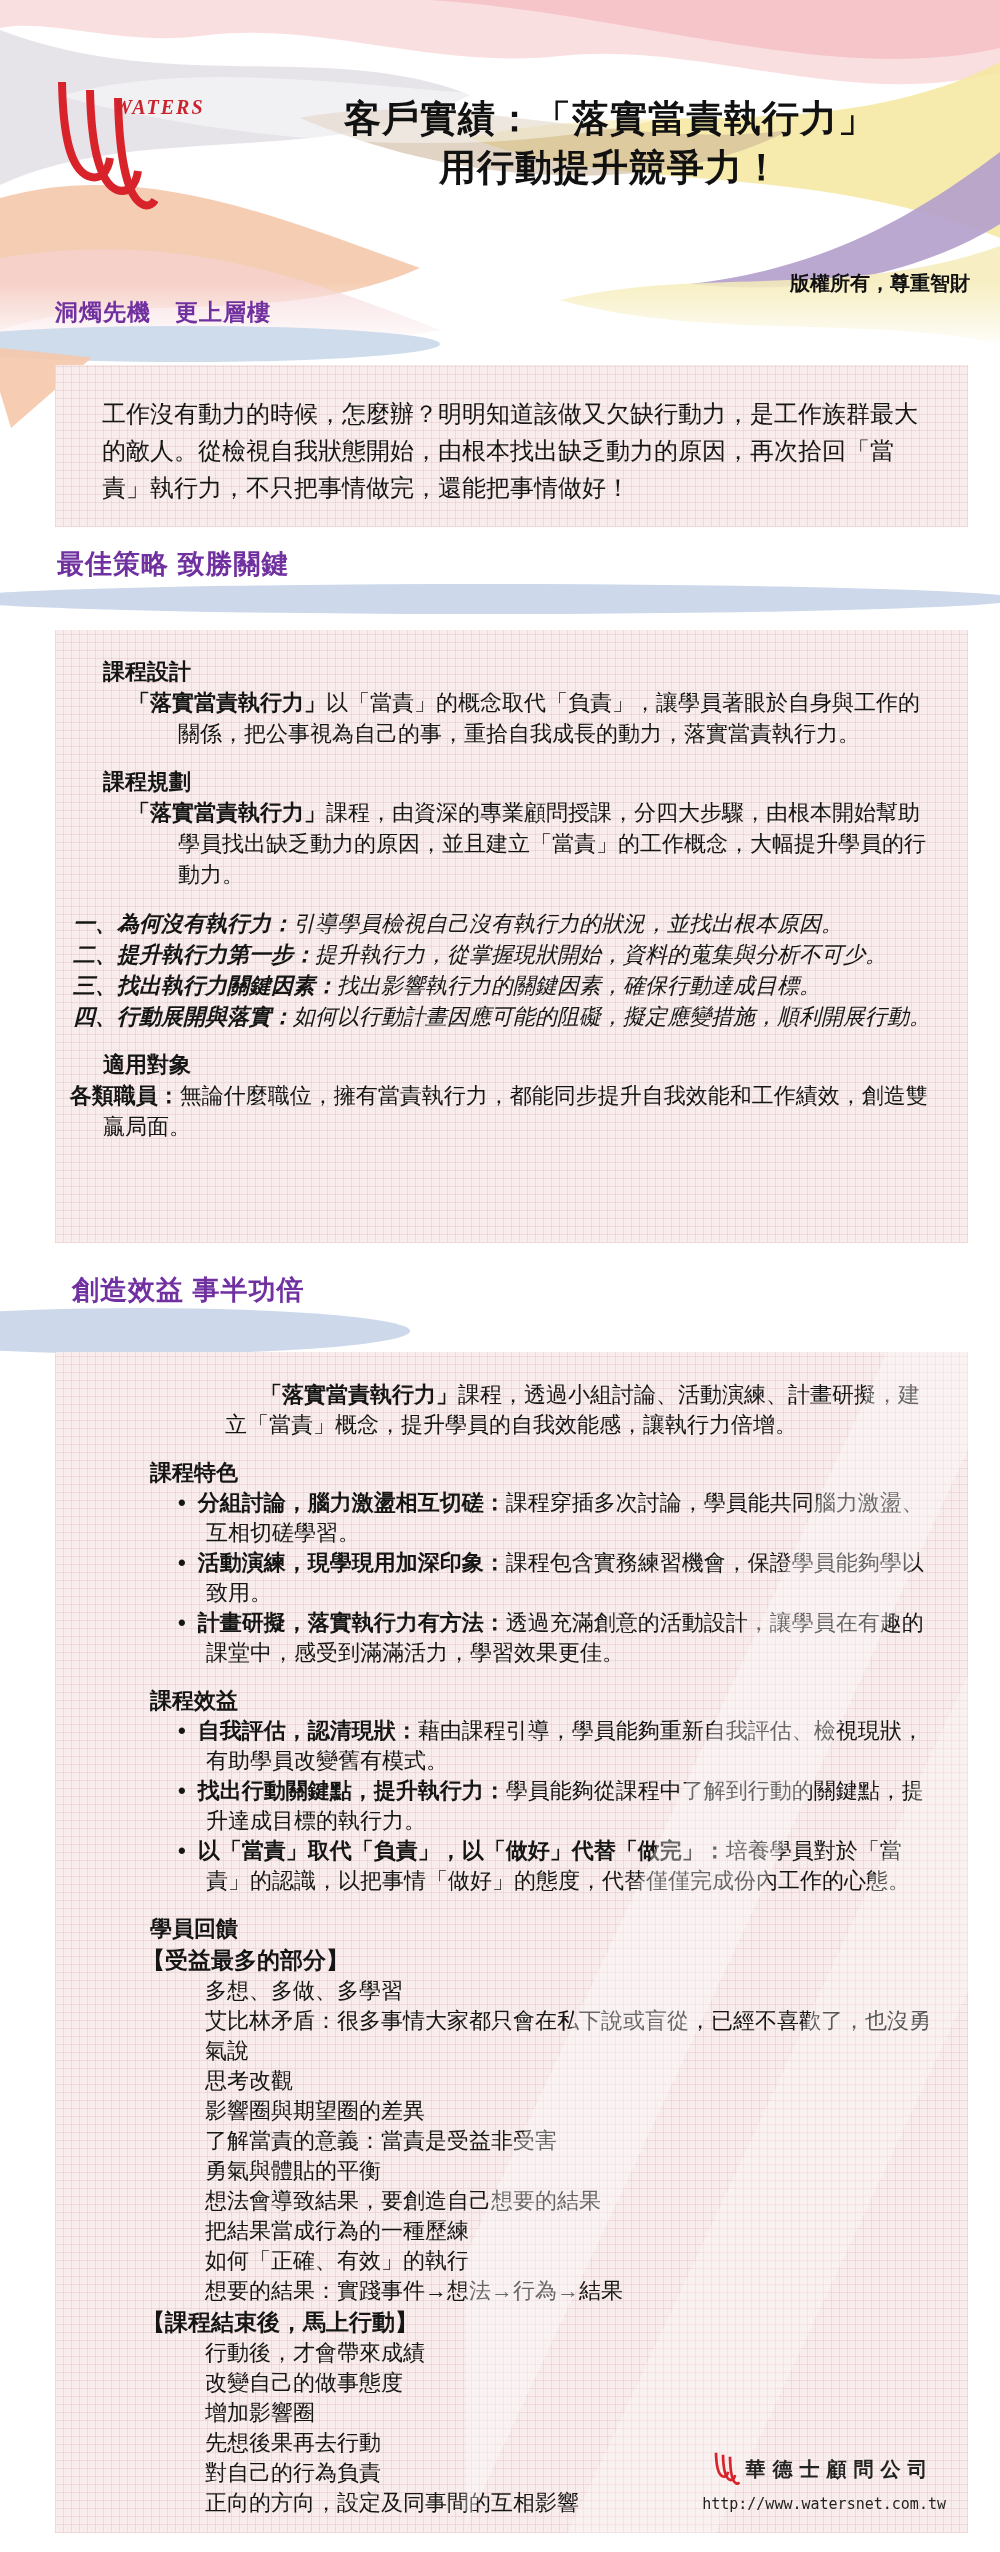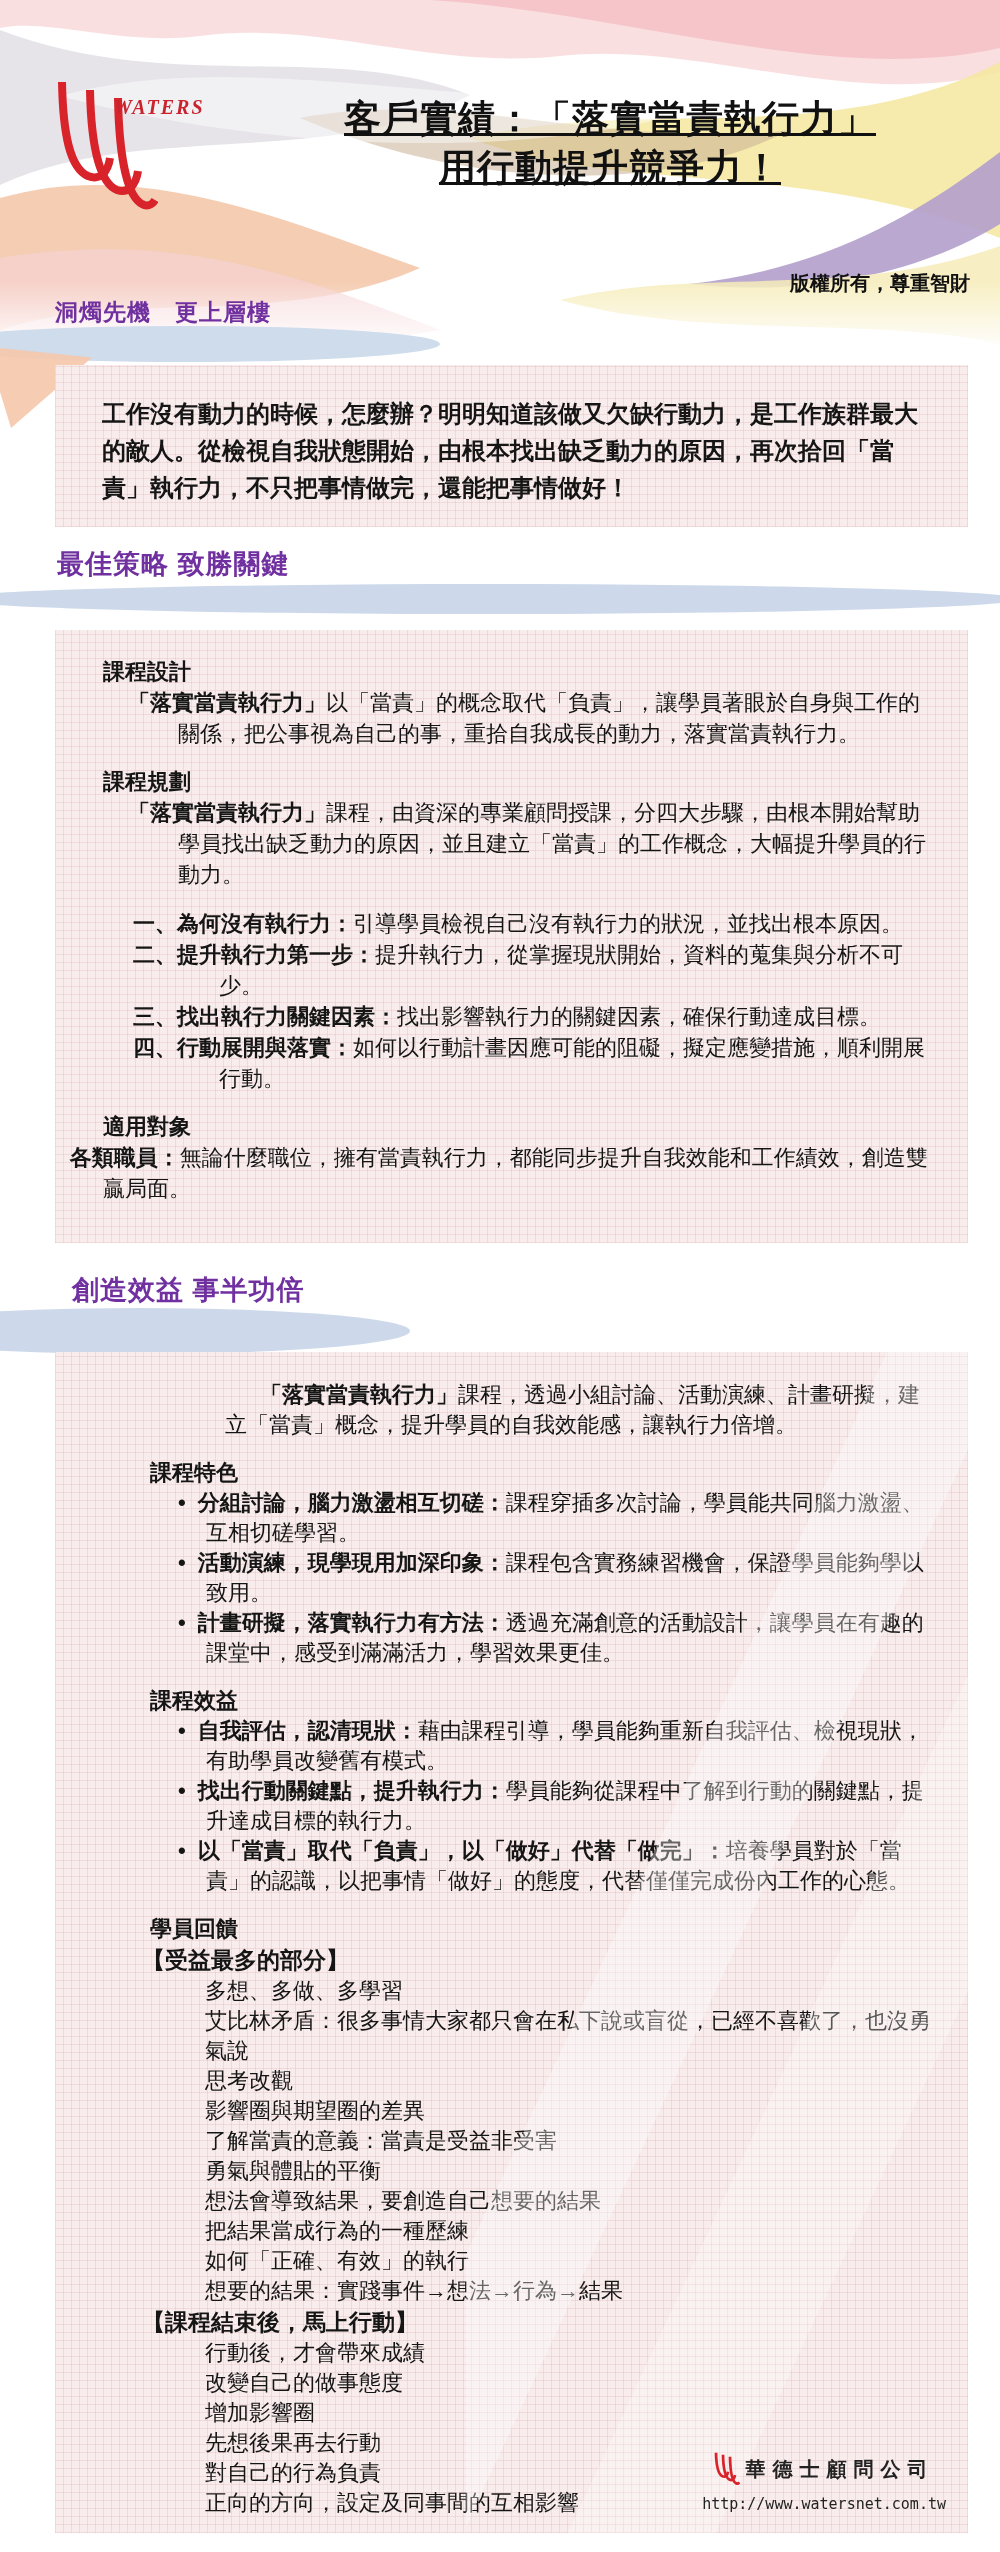--- a/index.html
+++ b/index.html
@@ -16,21 +16,21 @@
   .logo { position:absolute; left:50px; top:72px; width:210px; height:140px; }
   .logo-mark { position:absolute; left:4px; top:8px; }
   .logo-text {
     position:absolute; left:64px; top:0;
     font-family:"Liberation Serif","DejaVu Serif",serif; font-style:italic; font-weight:bold;
     font-size:20px; letter-spacing:2px; color:#c9242e;margin-top:24px;
   }
   
   .title {
     position:absolute; left:240px; top:94px; width:740px; text-align:center;
-    font-size:37px; font-weight:bold; line-height:49px; color:#111; letter-spacing:1px;text-decoration:underline;
+    font-size:37px; font-weight:bold; line-height:49px; color:#111; letter-spacing:1px;
   }
   .copyright {
     position:absolute; right:30px; top:270px;
     font-size:20px; font-weight:bold; color:#111;
   }
   .slogan-ellipse {
     position:absolute; left:-70px; top:326px; width:510px; height:36px;
     background:#cfdcec; border-radius:50%;
   }
   .slogan {
@@ -44,34 +44,34 @@
   }
   
   .box {
     position:absolute; left:55px; width:913px; overflow:hidden;
     background-color:#f8ecec;
     background-image:
       repeating-linear-gradient(0deg, rgba(225,173,176,.30) 0, rgba(225,173,176,.30) 1px, transparent 1px, transparent 8px),
       repeating-linear-gradient(90deg, rgba(225,173,176,.30) 0, rgba(225,173,176,.30) 1px, transparent 1px, transparent 8px);
   }
   .box1 { top:365px; height:162px; }
-  .intro-text { padding:30px 43px 0 47px; font-size:24px; font-weight:bold; line-height:37px; }
+  .intro-text { padding:30px 43px 0 47px; font-size:24px; font-weight:normal; line-height:37px; }
   .sec-heading { position:absolute; font-size:27px; font-weight:bold; color:#7030a0; letter-spacing:1px; }
   .h1pos { left:57px; top:546px; }
   .h2pos { left:72px; top:1272px; }
   .swoosh { position:absolute; background:#cdd9ea; border-radius:50%; }
   .swoosh1 { left:-50px; top:584px; width:1070px; height:30px; }
   .swoosh2 { left:-130px; top:1308px; width:540px; height:46px; }
   .box2 { top:630px; height:613px; padding:26px 36px 0 48px; font-size:22px; line-height:31px; }
   .box2 h3, .box3 h3 { font-size:22px; font-weight:bold; line-height:31px; }
   .box2 h3.gap, .box3 h3.gap { margin-top:17px; }
   .hang { padding-left:75px; text-indent:-50px; }
   .hang b, .step b, .bullet b { font-weight:bold; }
   .steps { margin-top:18px; }
-  .step { padding-left:116px; text-indent:-86px; }
+  .step { padding-left:56px; text-indent:-86px;font-style:italic; }
   .bullet { text-indent:-56px; }
   .bullet::before { content:"•"; font-weight:bold; margin-right:15px; }
   .box3 { top:1352px; height:1181px; padding:28px 28px 0 95px; font-size:22px; line-height:30px; }
   .box3::after { 
     content:""; position:absolute; right:0; top:0; width:55%; height:100%;
     background:linear-gradient(115deg, transparent 40%, rgba(255,255,255,.35) 40%, rgba(255,255,255,.35) 52%, transparent 52%, transparent 62%, rgba(255,255,255,.28) 62%, rgba(255,255,255,.28) 76%, transparent 76%);
     pointer-events:none;
   }
   .intro3 { text-indent:35px; }
   .bullet3 { padding-left:56px; text-indent:-28px; }

